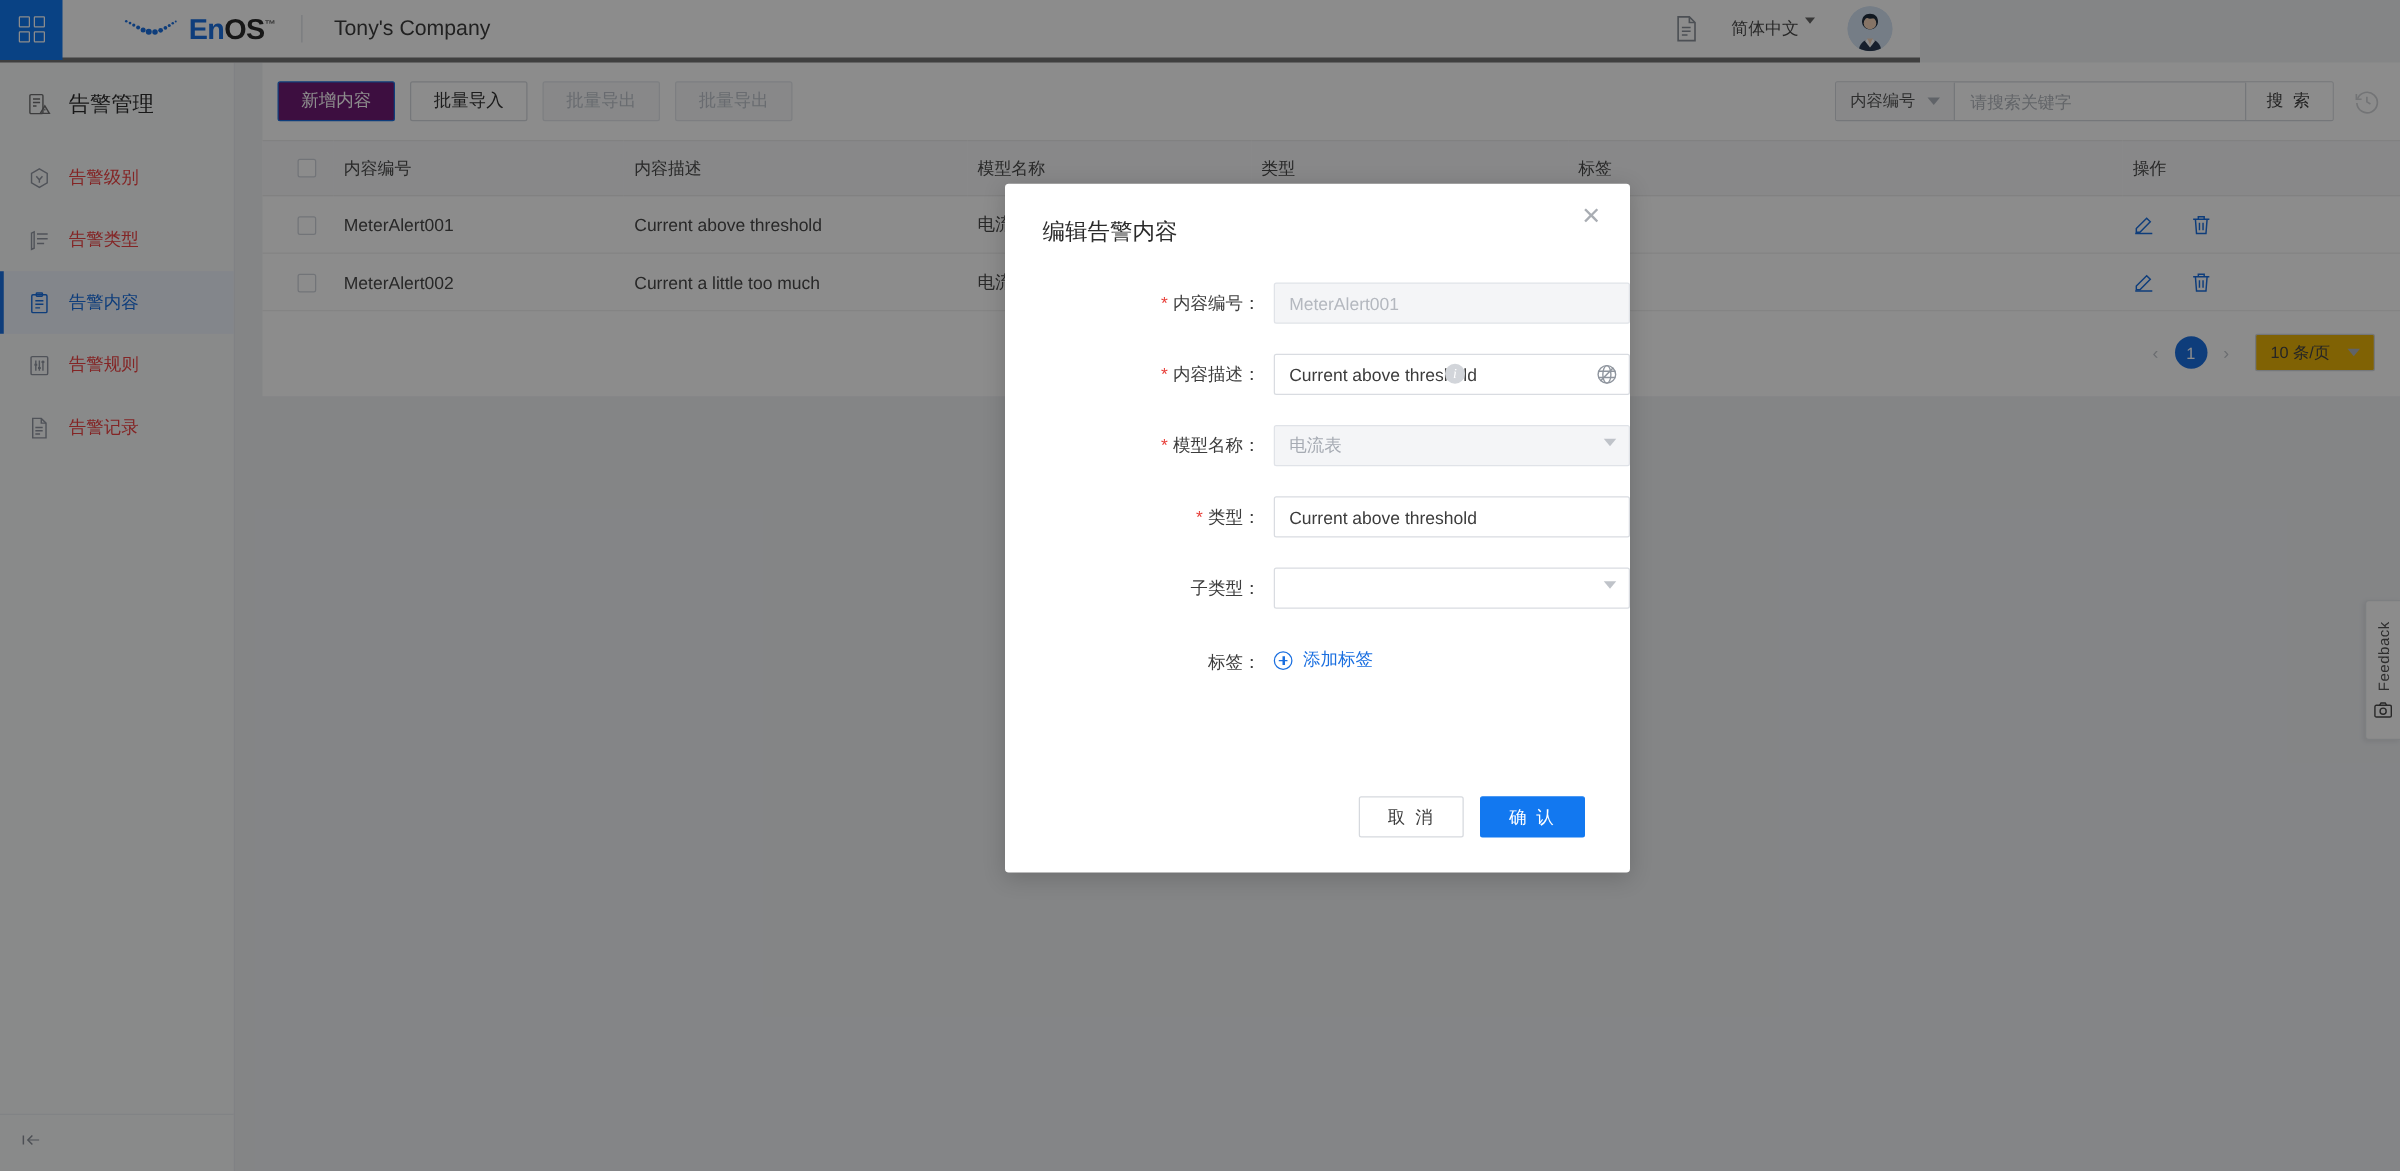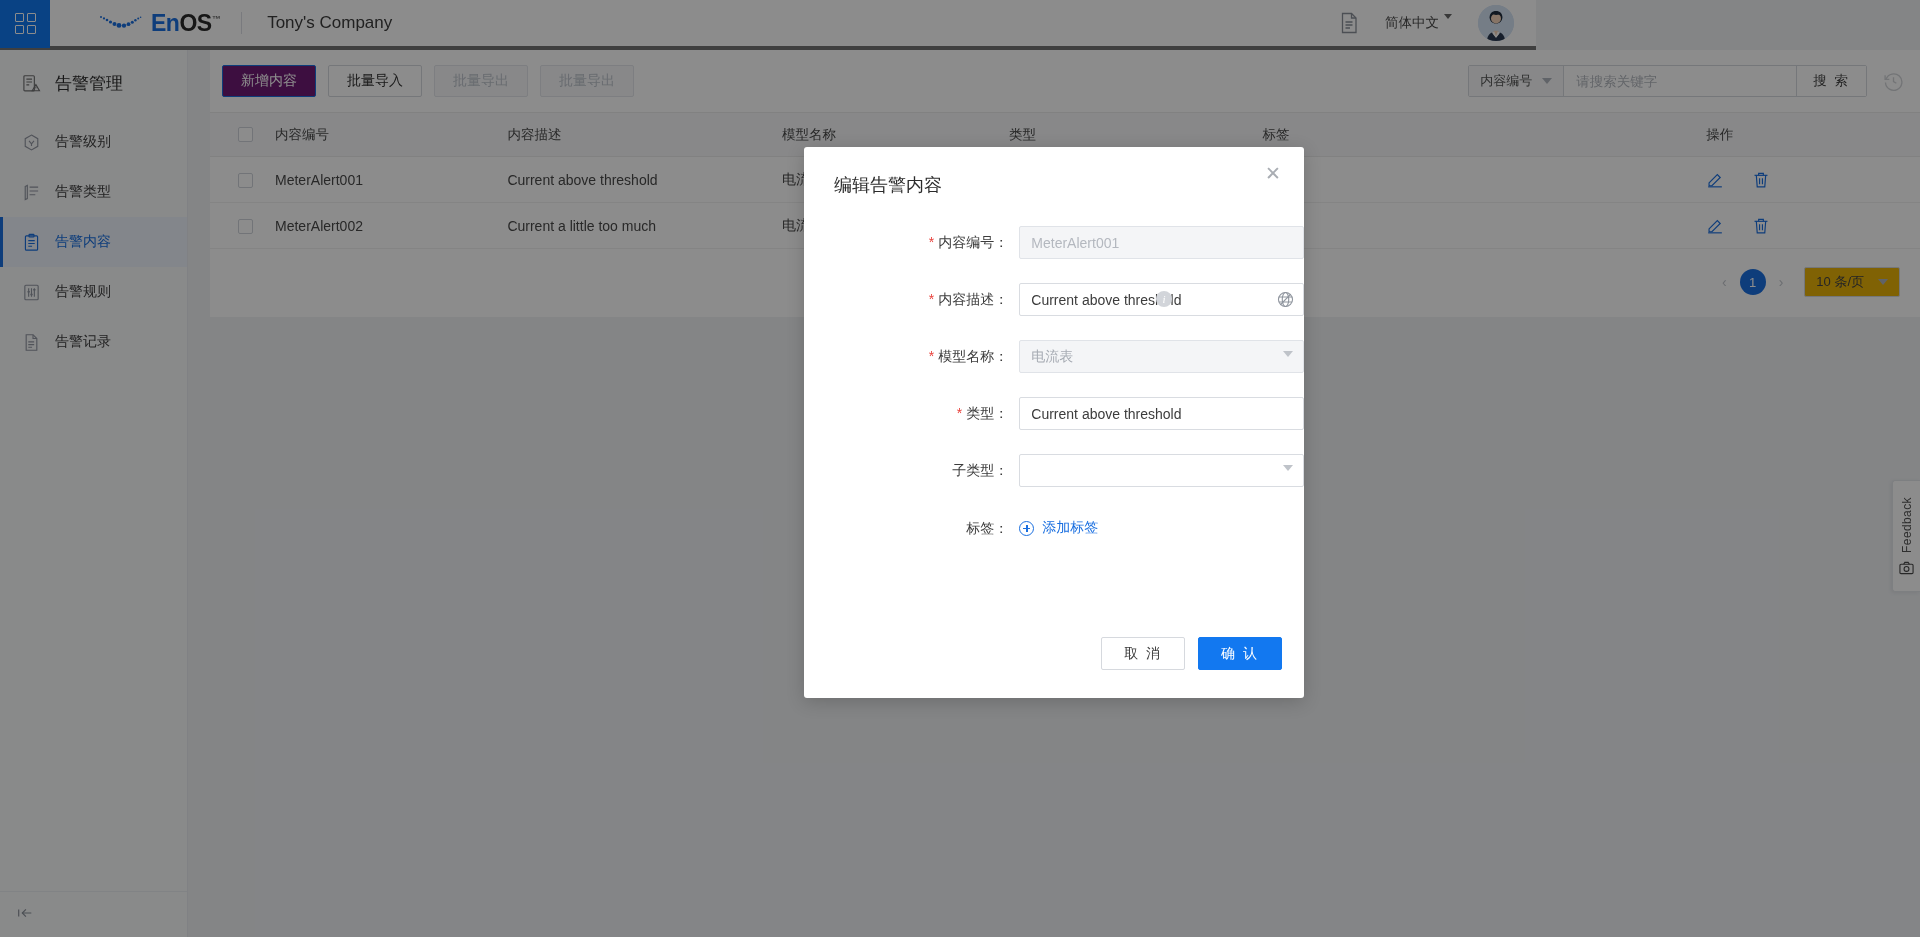--- a/index.html
+++ b/index.html
@@ -46,21 +46,21 @@
   .sidebar {
     position: absolute; top: 50px; left: 0; width: 188px; height: 887px;
     background: #fafbfc; border-right: 1px solid #e9ecf0; z-index: 20;
   }
   .side-title {
     display: flex; align-items: center; gap: 14px;
     padding: 22px 0 22px 22px; font-size: 17px; color: #2c2c2c;
   }
   .side-item {
     display: flex; align-items: center; gap: 14px;
-    height: 50px; padding-left: 22px; font-size: 14px; color: #404040;
+    height: 50px; padding-left: 22px; font-size: 14px; color: #ef4444;
     cursor: pointer; position: relative;
   }
   .side-item.active { background: #eef4fd; color: #1a6fe0; }
   .side-item.active::before {
     content: ""; position: absolute; left: 0; top: 0; bottom: 0;
     width: 3px; background: #1a6fe0;
   }
   .side-ico { width: 19px; height: 19px; flex: none; opacity: .72; }
   .side-item.active .side-ico { opacity: 1; }
   .side-collapse {
@@ -223,21 +223,21 @@
     position: relative; flex: none;
   }
   .plus-circle::before, .plus-circle::after {
     content: ""; position: absolute; background: #1a6fe0;
   }
   .plus-circle::before { left: 3px; right: 3px; top: 6.1px; height: 1.3px; }
   .plus-circle::after { top: 3px; bottom: 3px; left: 6.1px; width: 1.3px; }
   .modal-foot {
     position: absolute; bottom: 0; left: 0; right: 0;
     display: flex; justify-content: flex-end; align-items: center;
-    gap: 13px; padding: 0 22px 28px 0;
+    gap: 13px; padding: 0 36px 28px 0;
   }
   .mbtn {
     height: 33px; padding: 0 22px; font-size: 14px; border-radius: 2px;
     display: inline-flex; align-items: center; justify-content: center;
     cursor: pointer; letter-spacing: 2px;
   }
   .mbtn-cancel { background: #fff; border: 1px solid #d6d9de; color: #3c3c3c; }
   .mbtn-ok { background: #1278f0; border: 1px solid #1278f0; color: #fff; }
 </style>
 </head>

